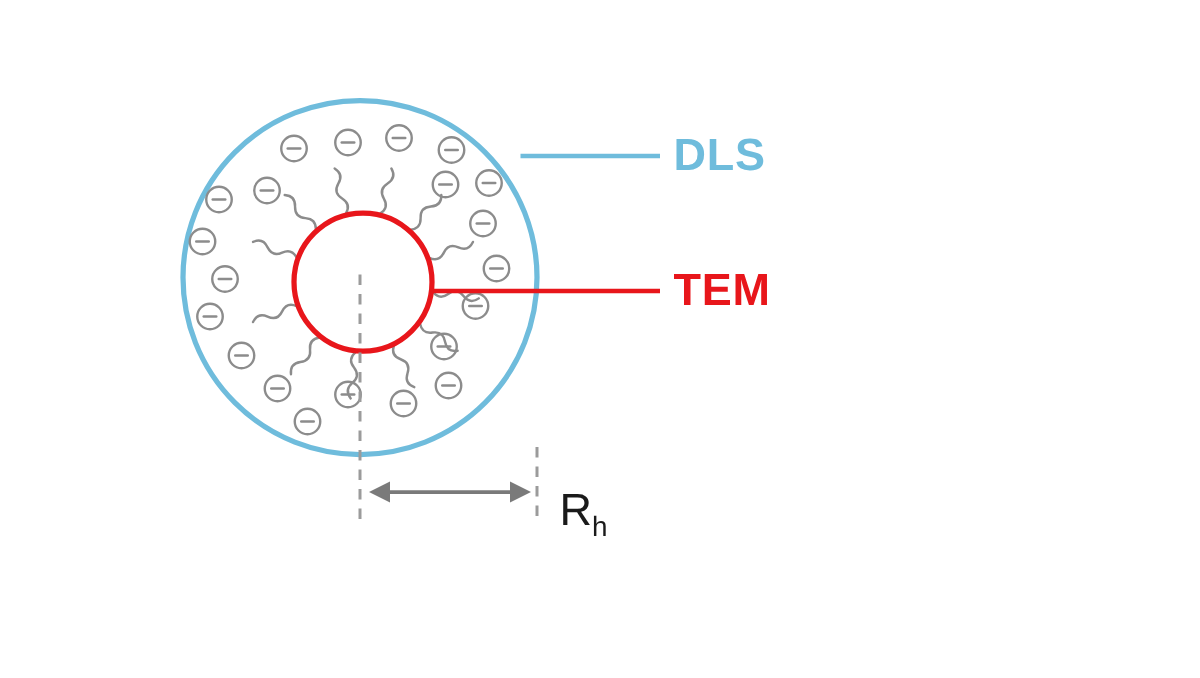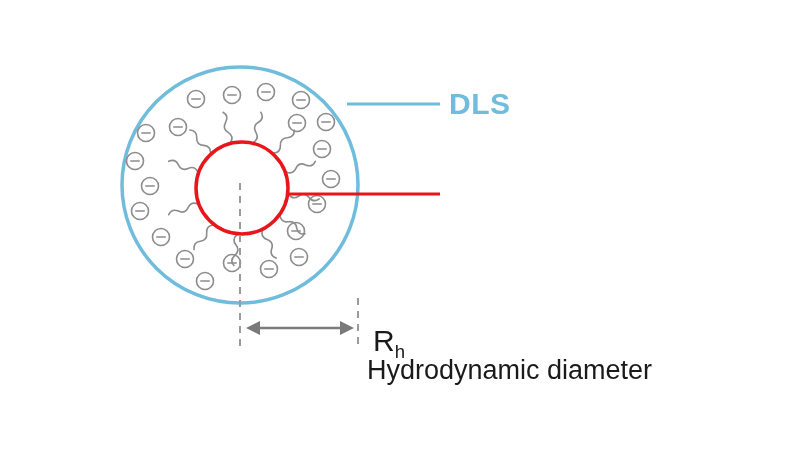--- a/index.html
+++ b/index.html
@@ -138,17 +138,17 @@
     <line class="dash" x1="240" y1="183" x2="240" y2="347"></line>
     <line class="dash" x1="358" y1="298" x2="358" y2="347"></line>
 
     <line class="arrow-line" x1="257" y1="328" x2="343" y2="328"></line>
     <polygon class="arrow-head" points="246,328 260,321 260,335"></polygon>
     <polygon class="arrow-head" points="354,328 340,321 340,335"></polygon>
   </svg>
 
   <div class="label label-dls">DLS</div>
 
+  <div class="label label-tem">TEM</div>
 
   <div class="rh"><span>R</span><sub>h</sub></div>
 
-  <div class="caption">Hydrodynamic diameter</div>
 </div>
 
 </body></html>

